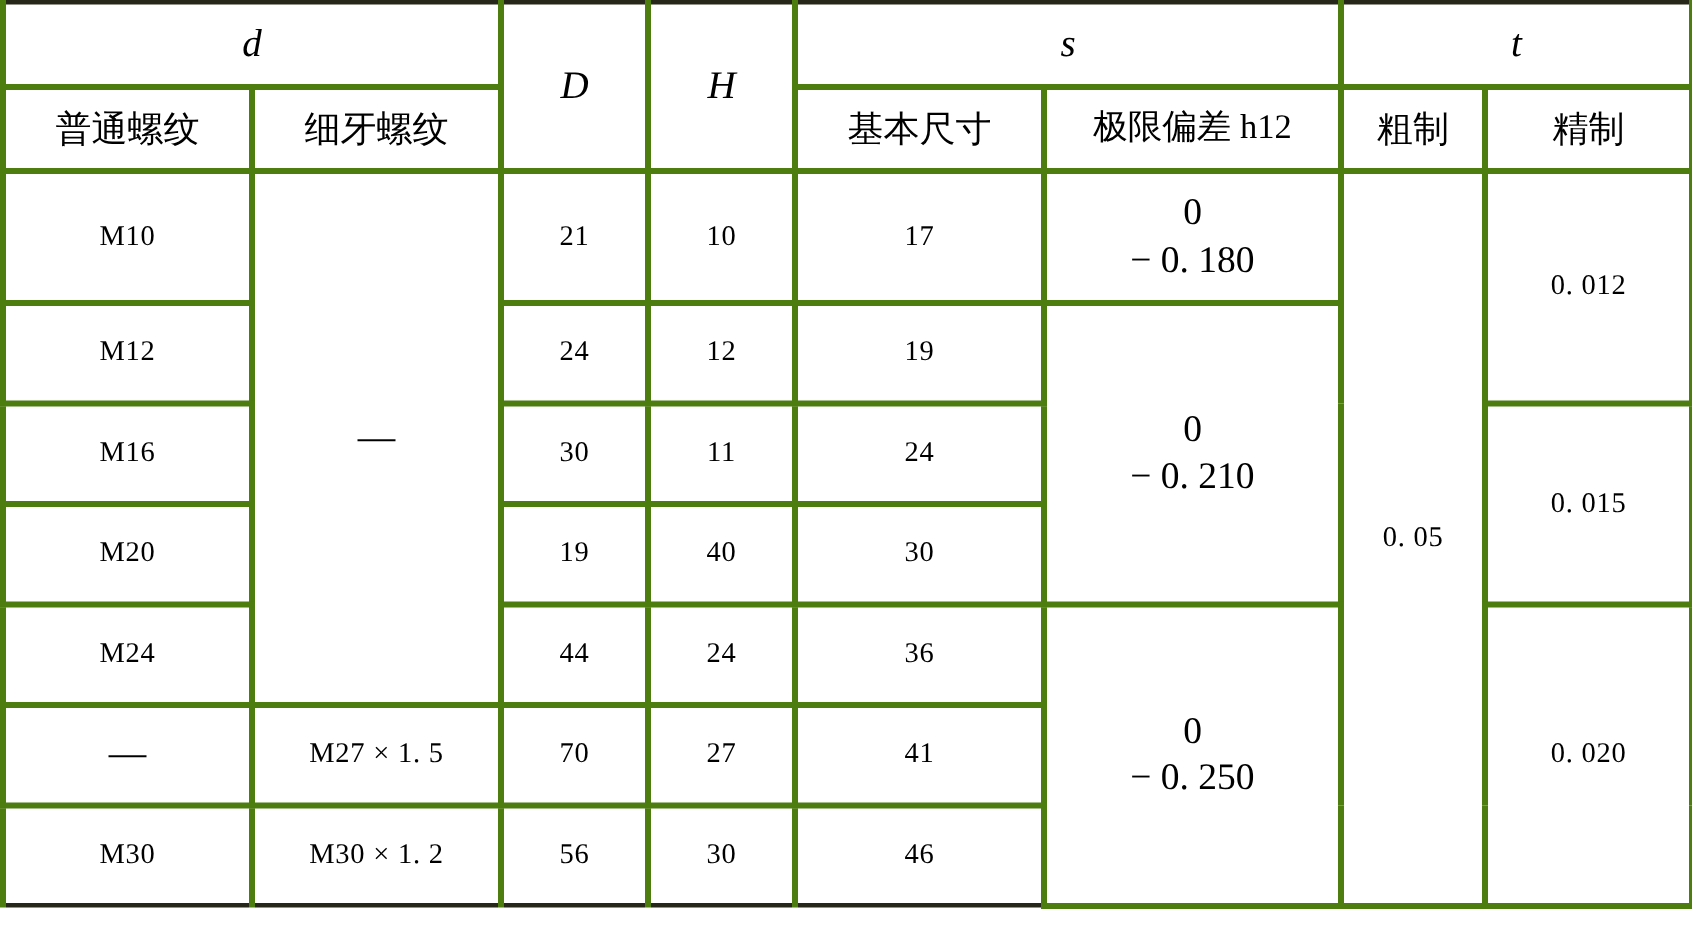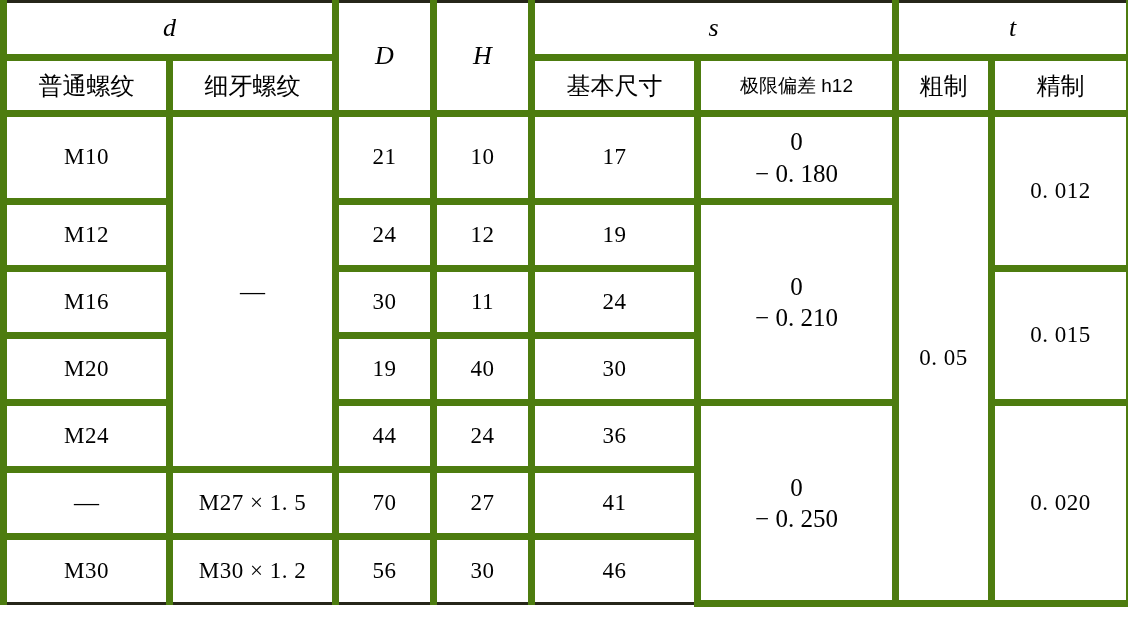--- a/index.html
+++ b/index.html
@@ -20,21 +20,21 @@
     height: 634px;
     box-sizing: border-box;
   }
   table.spec {
     border-collapse: collapse;
     width: 1128px;
     table-layout: fixed;
     font-size: 25px;
   }
   table.spec td, table.spec th {
-    border: 7px solid #4d7c0f;
+    border: 4px solid #4d7c0f;
     text-align: center;
     vertical-align: middle;
     font-weight: normal;
     padding: 0;
     line-height: 1.25;
   }
   
   table.spec {
     border-top: 3px solid #262619;
     border-bottom: 3px solid #262619;
@@ -49,26 +49,26 @@
   .hdr-italic {
     font-style: italic;
     font-family: "Liberation Serif", "DejaVu Serif", serif;
     font-size: 26px;
   }
   .cn {
     font-family: "DejaVu Sans", "Liberation Sans", sans-serif;
     font-size: 24px;
   }
   .cn-sm {
-    font-family: Liberation Sans, sans-serif;
-    font-size: 19px;
+    font-family: Liberation Serif, serif;
+    font-size: 23px;
   }
   .num {
     font-family: "Liberation Serif", "DejaVu Serif", serif;
-    font-size: 23px;
+    font-size: 19px;
     letter-spacing: 0.5px;
     margin-left: 44px;
   }
   .dash {
     font-size: 25px;
   }
   .two-line {
     line-height: 1.45;
     font-size: 25px;
   }

